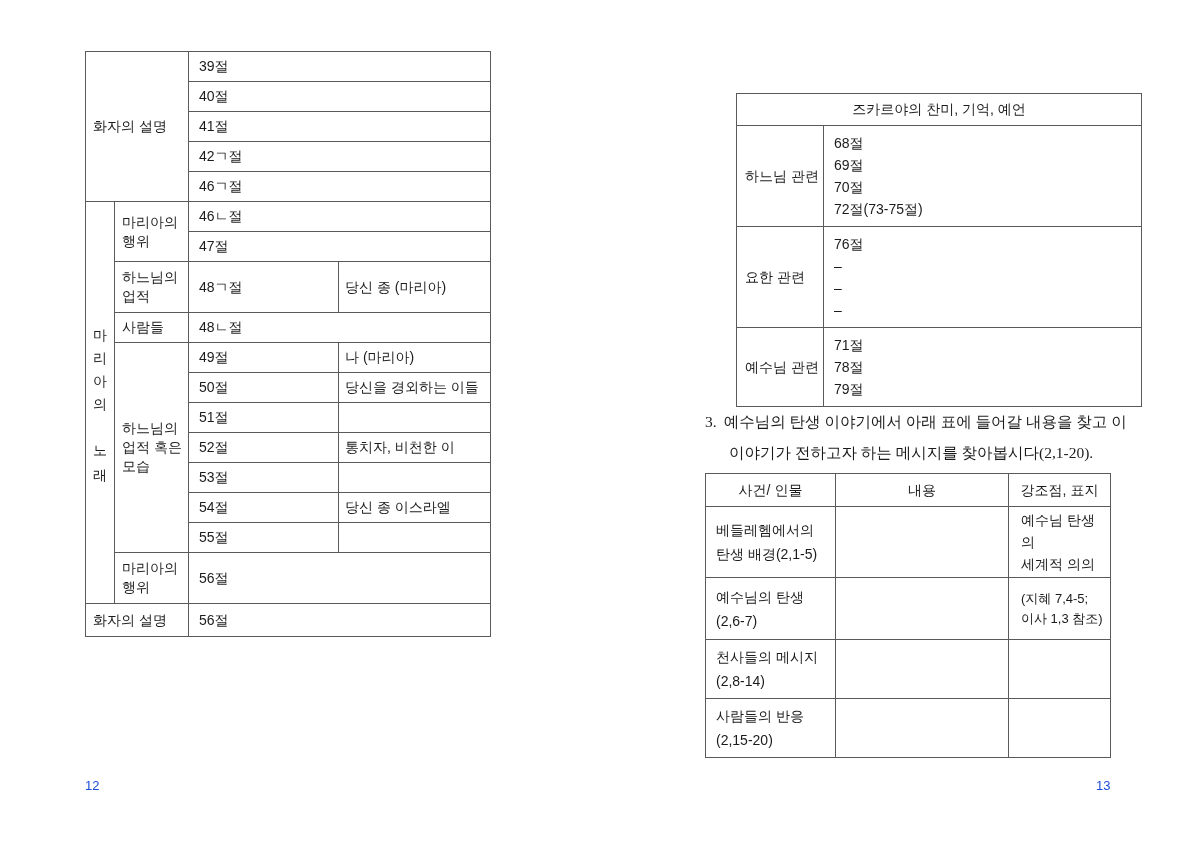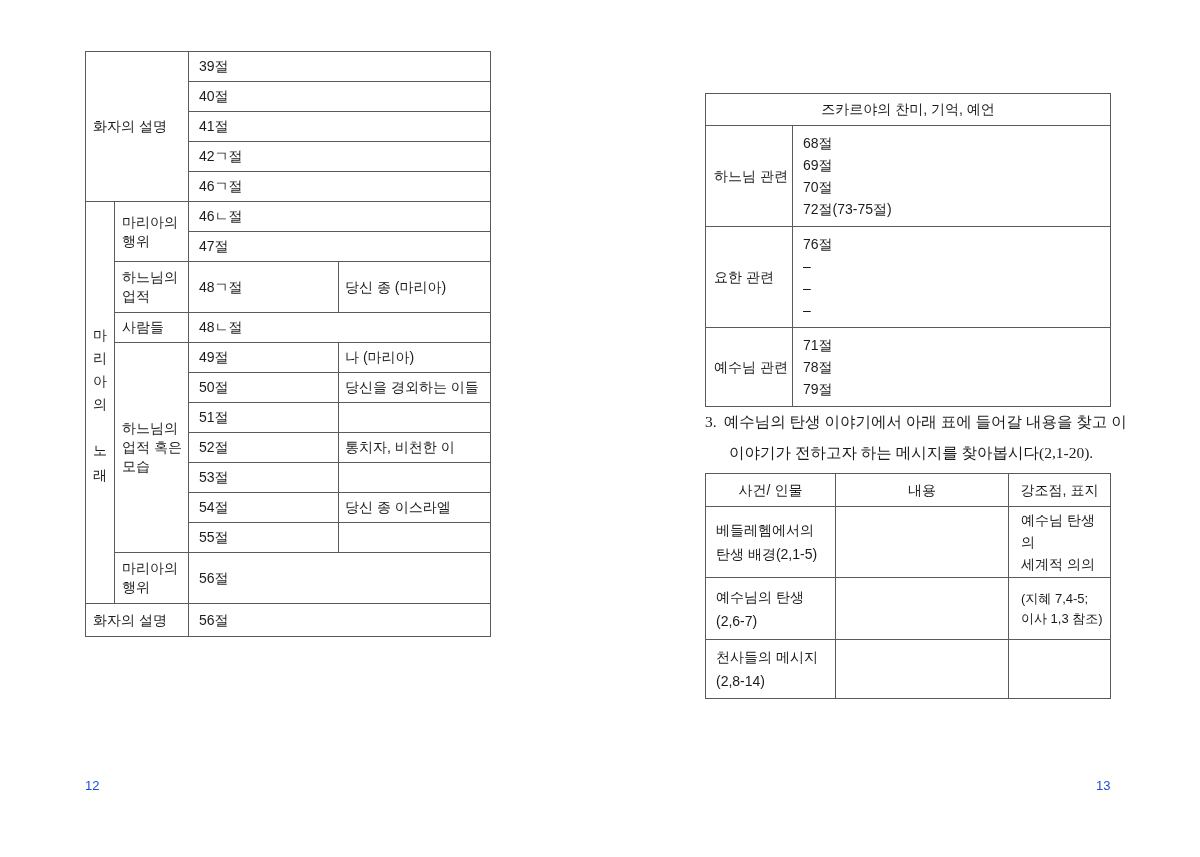--- a/index.html
+++ b/index.html
@@ -18,21 +18,21 @@
   .nowrap{white-space:nowrap;}
   tr.h30{height:30px;} tr.h51{height:51px;} tr.h33{height:33px;}
   td.vertcell{padding:0;text-align:center;vertical-align:middle;}
   .vert{writing-mode:vertical-rl;text-orientation:upright;display:inline-block;
         letter-spacing:9px;font-size:14px;}
 
   
   .rhead{position:absolute;left:705px;top:51px;
          font-family:"Liberation Serif",serif;font-size:15.5px;}
 
-  .rt1{left:705px;top:93px;width:405px;}
+  .rt1{left:736px;top:93px;width:405px;}
   .rt1 td.title{height:27px;text-align:center;}
   .rt1 td.rlabel{padding-left:8px;white-space:nowrap;}
   .rt1 td.verses{white-space:pre-line;line-height:22px;padding:6px 10px;}
   tr.h91{height:91px;} tr.h93{height:93px;} tr.h77{height:77px;}
 
   .question{position:absolute;left:705px;top:406px;width:416px;
             font-family:"Liberation Serif",serif;font-size:15.5px;line-height:31px;
             word-break:break-all;padding-left:24px;text-indent:-24px;}
   .qnum{margin-right:7px;}
 
@@ -200,18 +200,24 @@
       <td></td>
       <td class="emph small">(지혜 7,4-5;
 이사 1,3 참조)</td>
     </tr>
     <tr class="h59">
       <td class="event">천사들의 메시지
 (2,8-14)</td>
       <td></td>
       <td class="emph"></td>
     </tr>
+    <tr class="h59">
+      <td class="event">사람들의 반응
+(2,15-20)</td>
+      <td></td>
+      <td class="emph"></td>
+    </tr>
   </tbody>
     </table>
 
   <div class="pagenum pn-right">13</div>
 
 </div>
 
 </body></html>

